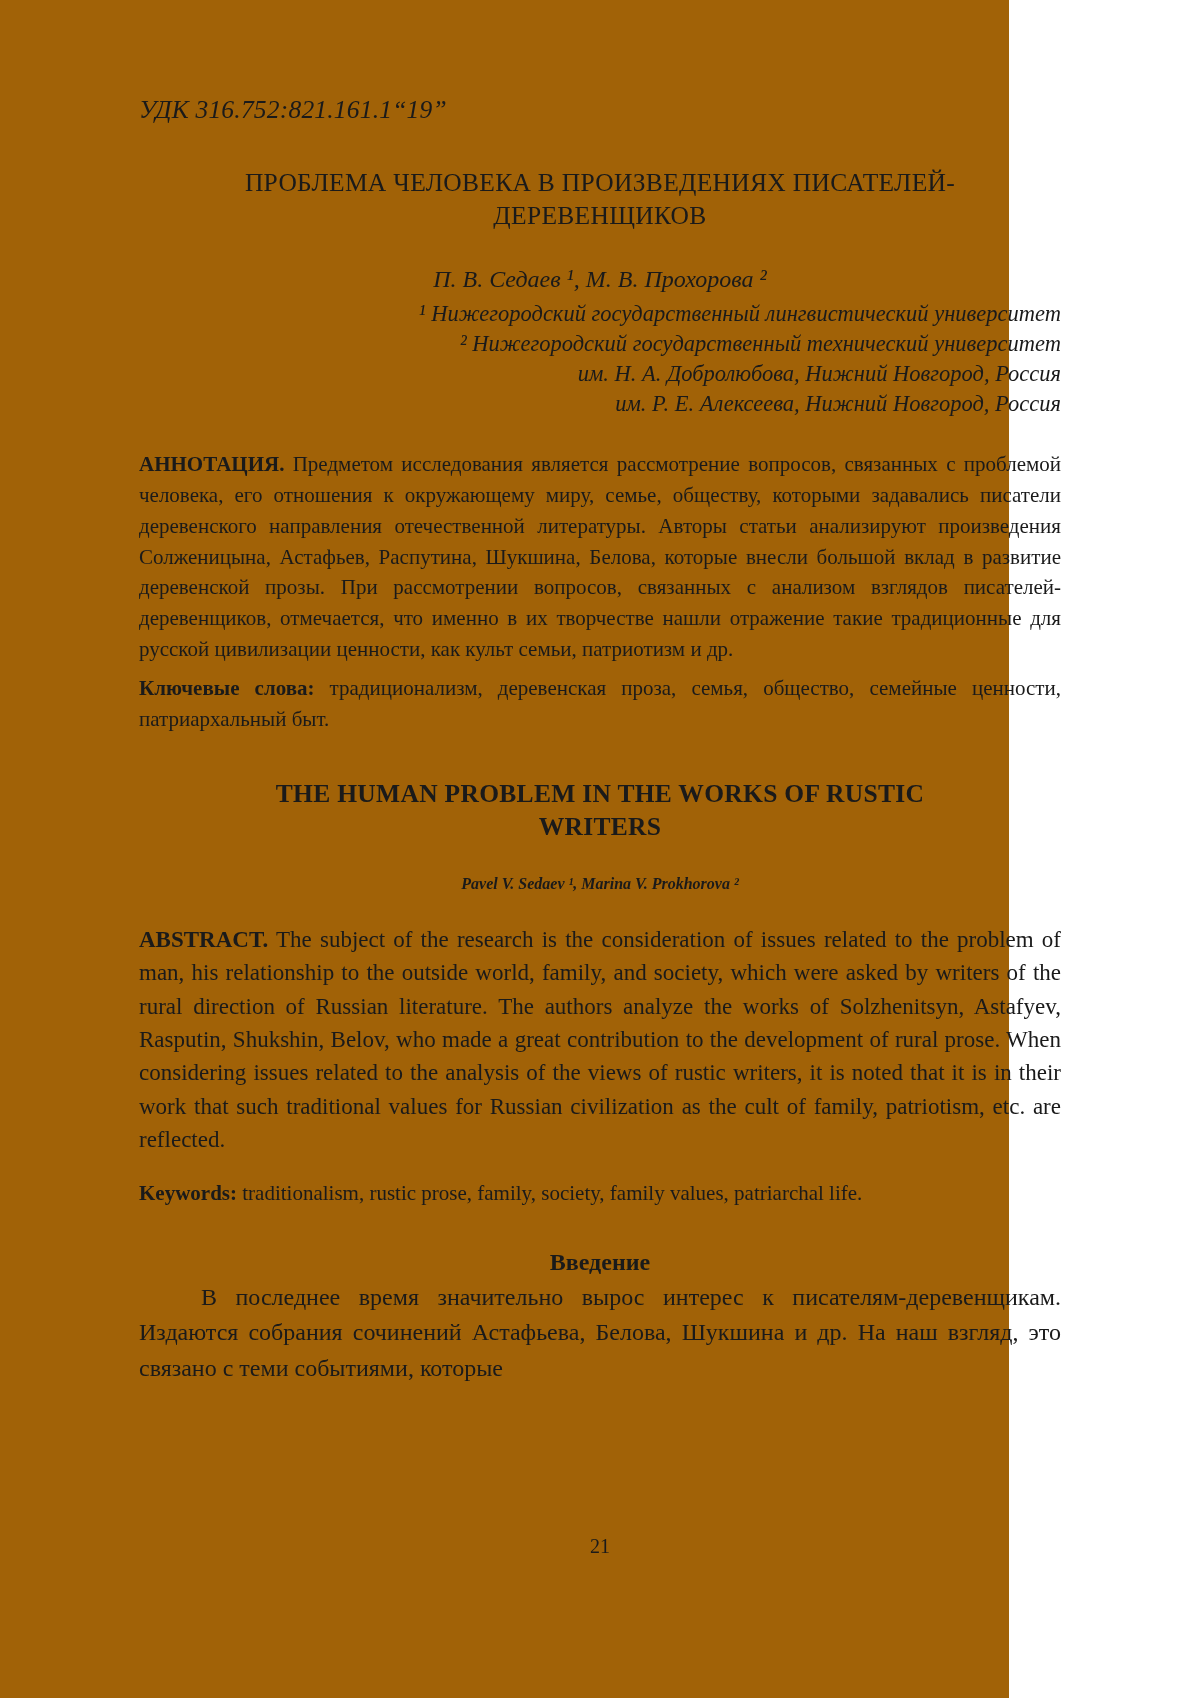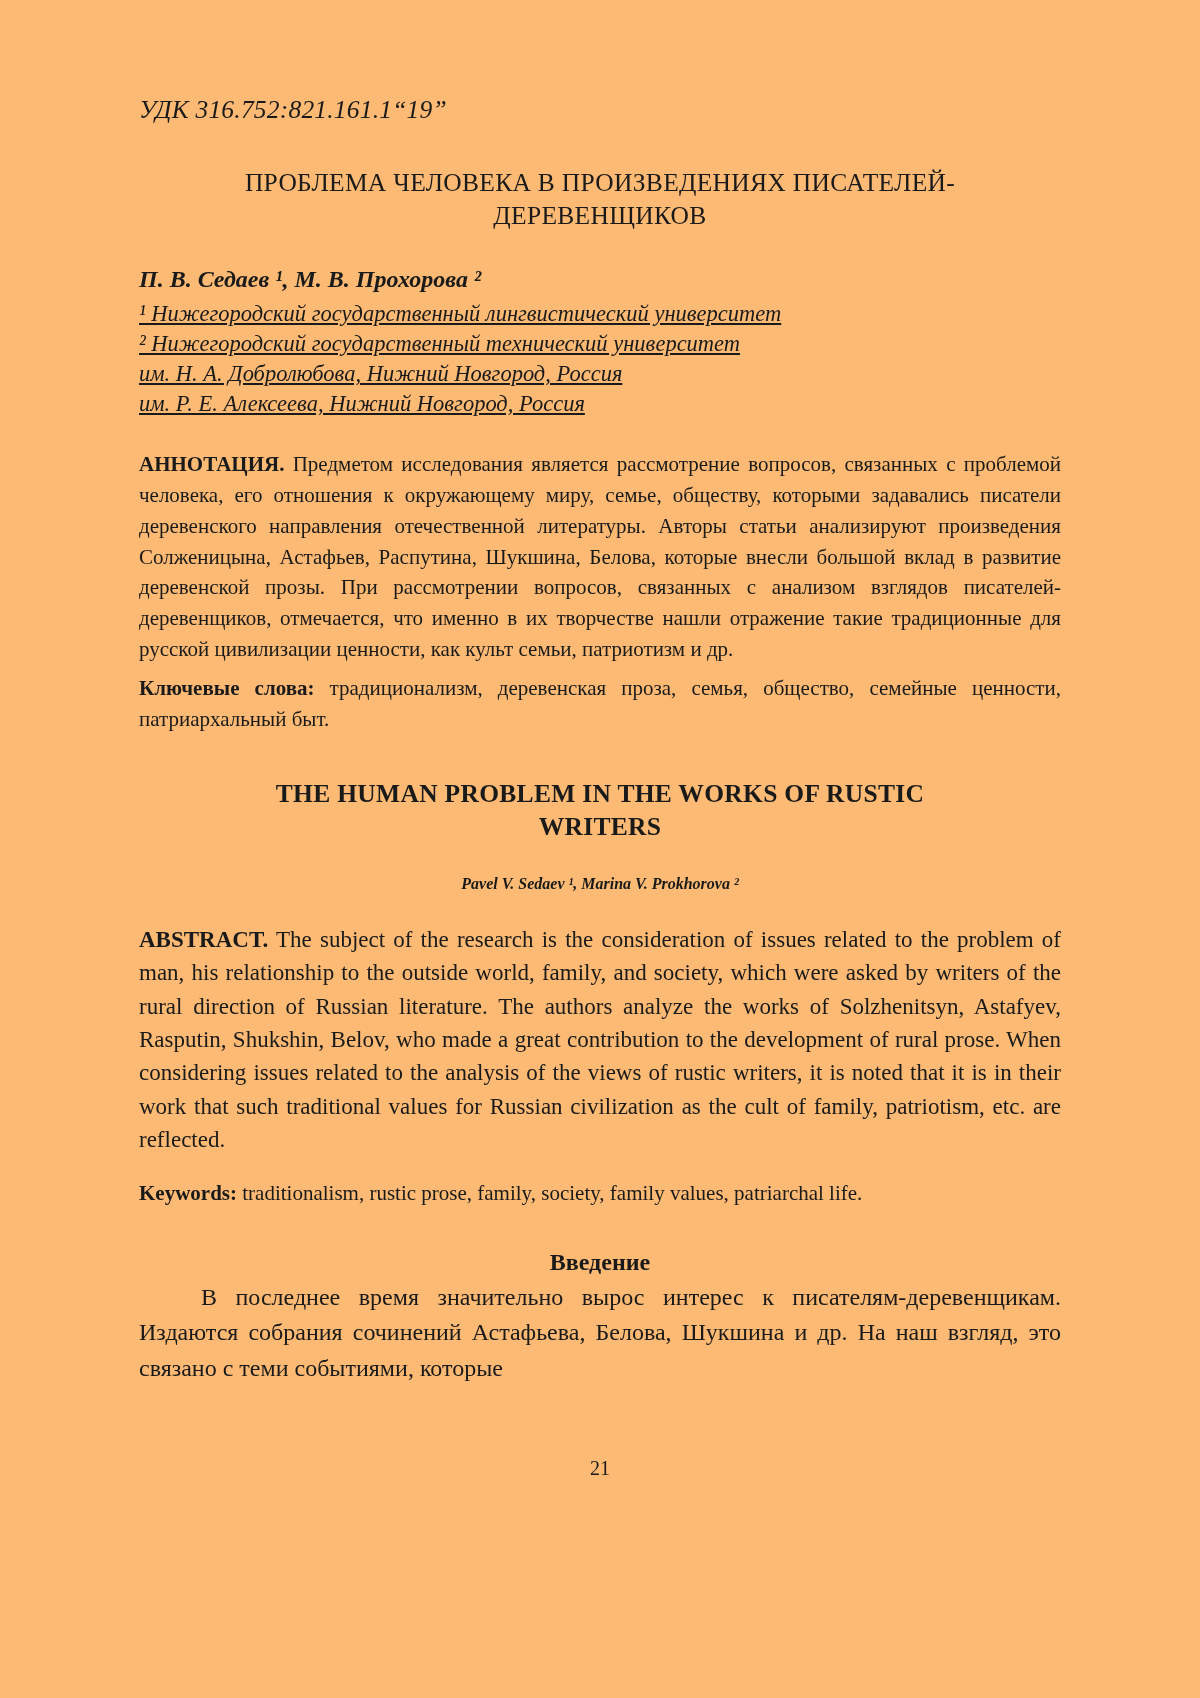--- a/index.html
+++ b/index.html
@@ -10,23 +10,23 @@
   body {
     width: 1200px;
     height: 1698px;
     position: relative;
     font-family: "Liberation Serif", serif;
     color: #1a1a1a;
   }
   .page {
     position: absolute;
     left: 0; top: 0;
-    width: 1200px;
+    width: 1009px;
     height: 1698px;
-    background: #fdba74;
+    background: #a16207;
   }
   .content {
     position: absolute;
     left: 139px;
     top: 95px;
     width: 922px;
   }
   .udk {
     font-style: italic;
     font-size: 25.5px;
@@ -36,32 +36,31 @@
   .title-ru {
     text-align: center;
     font-weight: normal;
     font-size: 25.5px;
     line-height: 1.28;
     letter-spacing: 0.3px;
     margin: 12px auto 34px auto;
     width: 760px;
   }
   .authors-ru {
-    text-align: left;
-    font-weight: bold;
+    text-align: center;
+    font-weight: normal;
     font-style: italic;
     font-size: 24px;
     margin-bottom: 6px;
   }
   .affil-ru {
-    text-align: left;
+    text-align: right;
     font-style: italic;
     font-size: 22.5px;
     line-height: 1.33;
-    text-decoration: underline;
   }
   .affil-line {
     display: block;
   }
   .abstract-ru {
     margin-top: 30px;
     font-size: 21px;
     line-height: 1.47;
     text-align: justify;
     text-justify: inter-word;
@@ -118,21 +117,21 @@
   }
   .body-par {
     font-size: 24px;
     line-height: 1.48;
     text-align: justify;
     text-indent: 62px;
   }
   .page-number {
     position: absolute;
     left: 0;
-    top: 1457px;
+    top: 1535px;
     width: 1200px;
     text-align: center;
     font-size: 20px;
   }
 </style>
 </head>
 <body>
 
 <div class="page">
   <div class="content">

